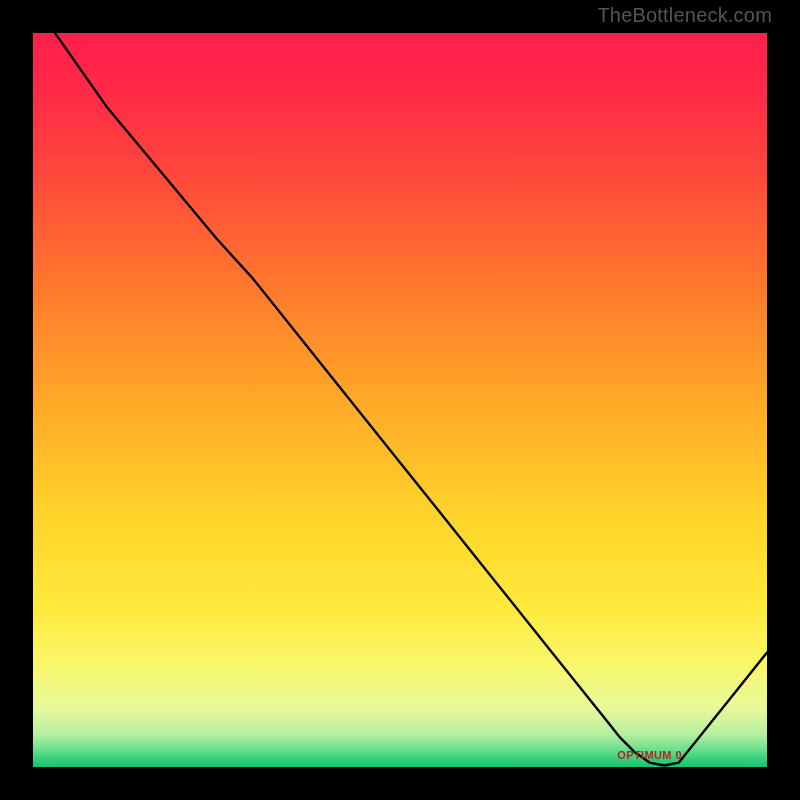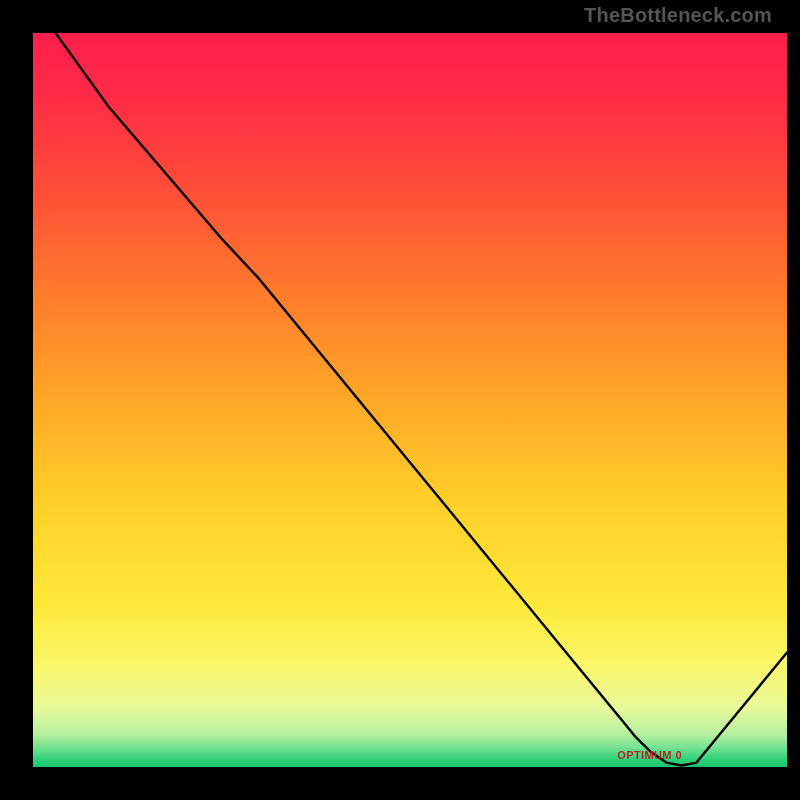--- a/index.html
+++ b/index.html
@@ -15,42 +15,41 @@
     position: relative;
     width: 800px;
     height: 800px;
   }
   .watermark {
     position: absolute;
     top: 4px;
     right: 28px;
     color: #555;
     font-size: 20px;
-    font-weight: 700;
+    font-weight: 400;
     letter-spacing: 0.2px;
     user-select: none;
   }
   .chart-frame {
     position: absolute;
     left: 30px;
     top: 30px;
     width: 740px;
     height: 740px;
     background: #000;
     box-sizing: border-box;
     border: 3px solid #000;
   }
   .plot-area {
     position: absolute;
     left: 33px;
     top: 33px;
     width: 734px;
     height: 734px;
     overflow: hidden;
-    padding-left: 20px;
   }
   .gradient-bg {
     position: absolute;
     left: 0;
     top: 0;
     width: 100%;
     height: 100%;
   }
   svg.curve {
     position: absolute;

